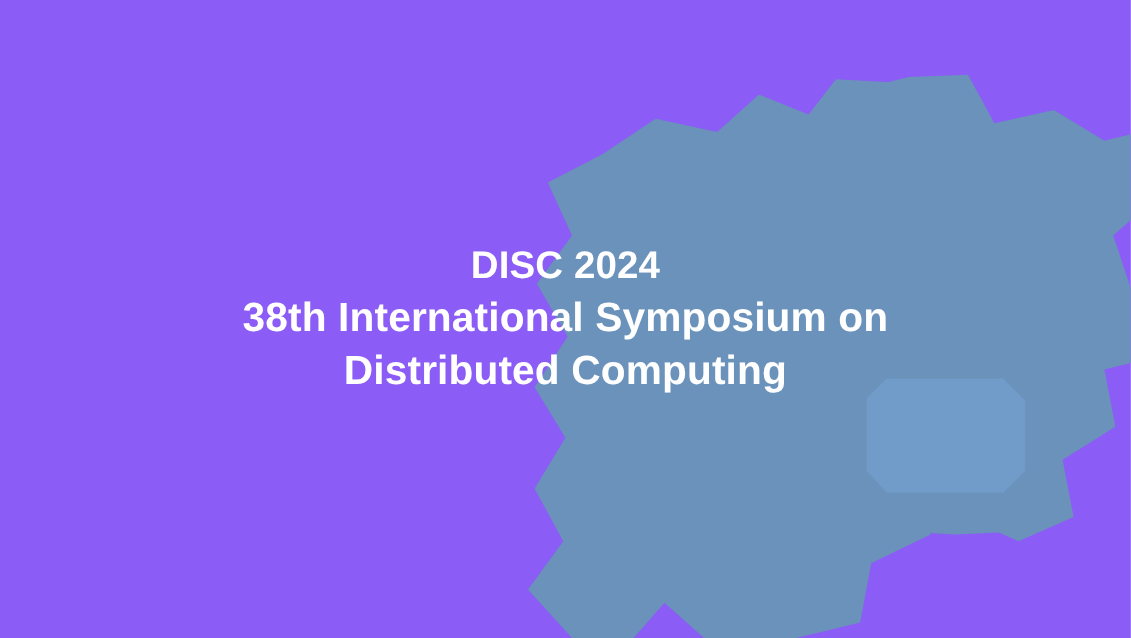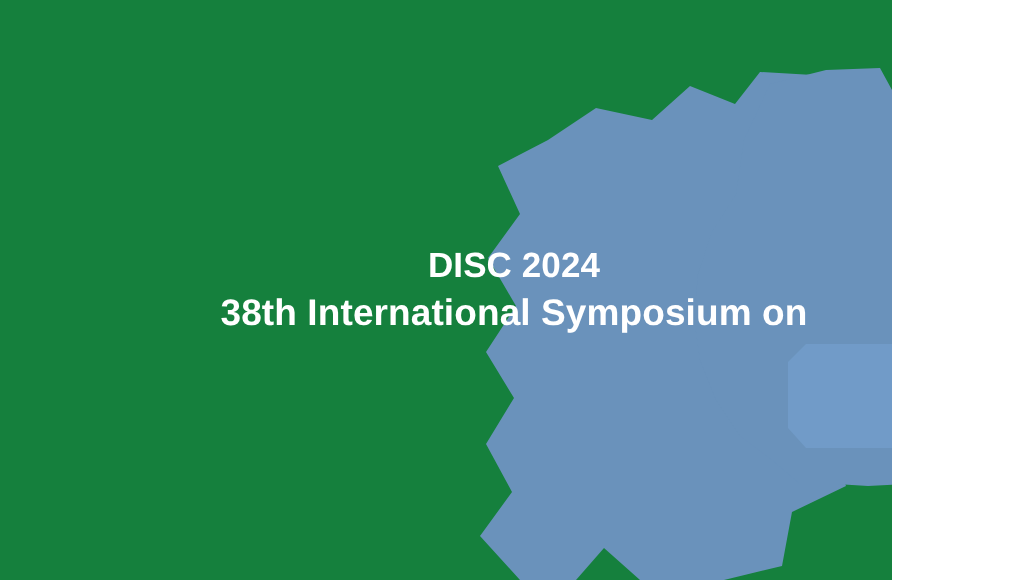--- a/index.html
+++ b/index.html
@@ -9,23 +9,23 @@
   }
   body {
     width: 1028px;
     height: 580px;
     overflow: hidden;
     font-family: "Liberation Sans", sans-serif;
   }
 
   #slide {
     position: relative;
-    width: 892px;
+    width: 1028px;
     height: 580px;
-    background: #15803d;
+    background: #8b5cf6;
     overflow: hidden;
   }
 
   
   #gear-art {
     position: absolute;
     left: 0;
     top: 0;
     width: 1028px;
     height: 580px;
@@ -147,15 +147,16 @@
                L 912 448
                L 806 448
                L 788 428
                Z"></path>
     </g>
   </svg>
 
   <div id="title-block">
     <div class="line" id="title-line-1">DISC 2024</div>
     <div class="line" id="title-line-2">38th International Symposium on</div>
+    <div class="line" id="title-line-3">Distributed Computing</div>
   </div>
 
 </div>
 
 </body></html>

